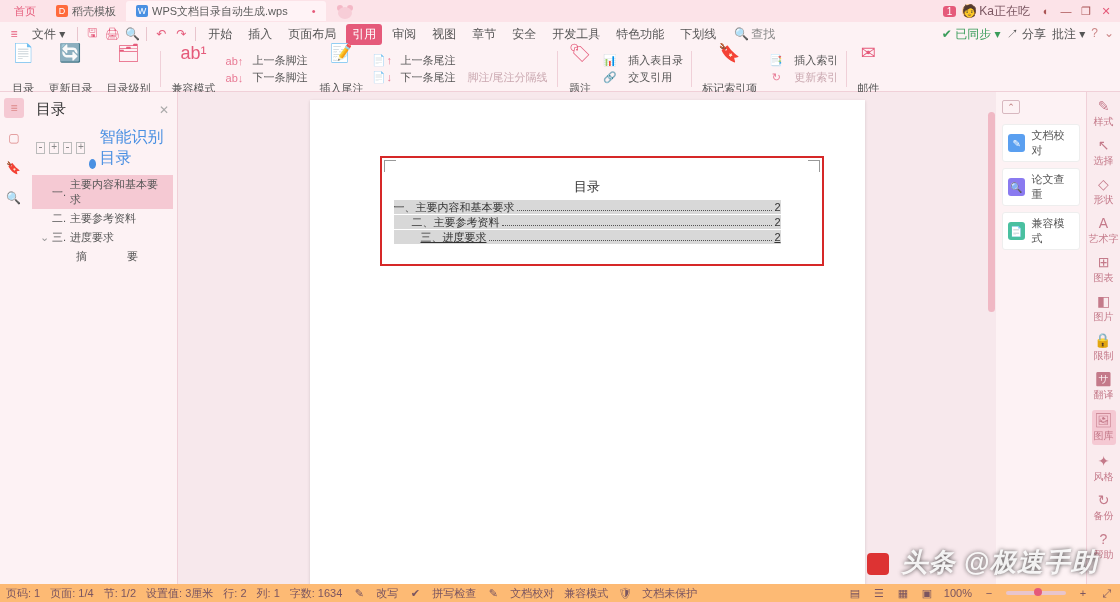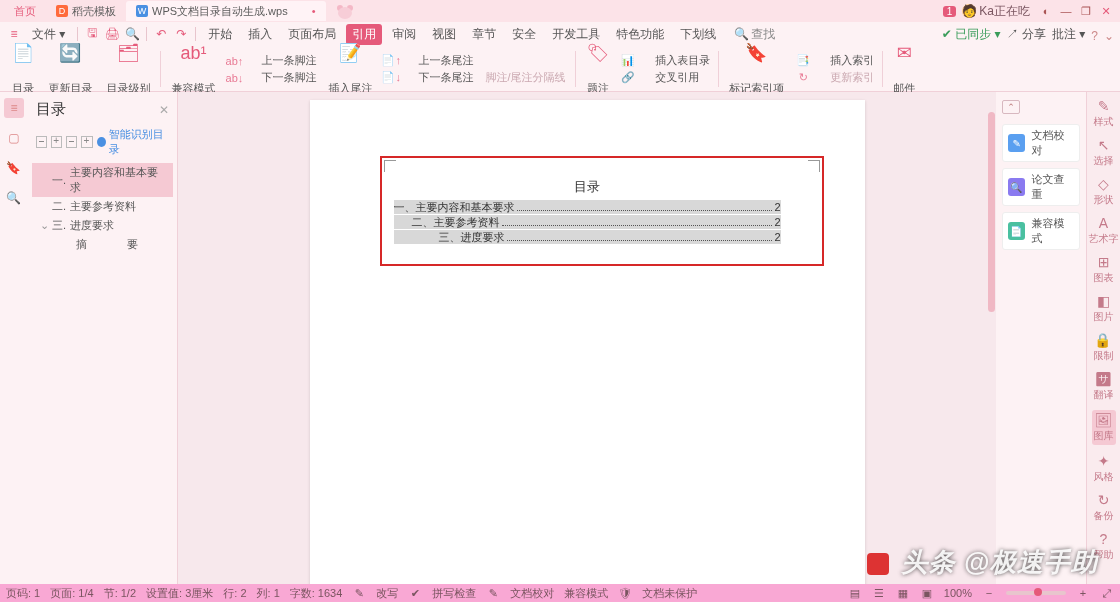--- a/index.html
+++ b/index.html
@@ -16,69 +16,69 @@
   .titlebar .spacer { flex:1; }
   .tbtn { width:20px; height:20px; display:flex; align-items:center; justify-content:center; font-size:11px; color:#a55; }
   .badge { background:#e55a7a; color:#fff; border-radius:3px; padding:0 4px; font-size:10px; }
 
   
   .menubar { display:flex; align-items:center; height:24px; background:#fdf2f4; padding:0 6px; gap:4px; font-size:12px; color:#555; }
   .menubar .mi { padding:2px 6px; border-radius:3px; }
   .menubar .mi.active { background:#e55a7a; color:#fff; }
   .menubar .sep { width:1px; height:14px; background:#e8c5cd; margin:0 2px; }
   .mico { width:16px; height:16px; display:flex; align-items:center; justify-content:center; color:#e55a7a; }
-  .menubar .right { margin-left:auto; display:flex; align-items:flex-end; gap:6px; }
+  .menubar .right { margin-left:auto; display:flex; align-items:flex-start; gap:6px; }
 
   
   .ribbon { display:flex; align-items:flex-start; height:46px; background:#fdf2f4; padding:2px 6px; gap:2px; border-bottom:1px solid #f0d0d8; }
   .rgrp { display:flex; flex-direction:column; align-items:center; justify-content:center; padding:0 6px; height:42px; color:#555; }
   .rgrp .big { font-size:18px; color:#e55a7a; }
   .rgrp .lbl { font-size:11px; margin-top:17px; }
   .rcol { display:flex; flex-direction:column; justify-content:center; height:42px; gap:2px; padding:0 4px; }
-  .rrow { display:flex; align-items:center; gap:20px; font-size:11px; color:#555; white-space:nowrap; }
+  .rrow { display:flex; align-items:center; gap:11px; font-size:11px; color:#555; white-space:nowrap; }
   .rsep { width:1px; height:36px; background:#f0d0d8; margin:3px 2px; }
   .rico { width:14px; height:14px; display:inline-flex; align-items:center; justify-content:center; color:#e87a94; font-size:11px; }
   .disabled { color:#caa8b0; }
 
   
   .main { display:flex; height:calc(100% - 22px - 24px - 46px - 18px); }
 
   
   .lstrip { width:28px; background:#fdf2f4; display:flex; flex-direction:column; align-items:center; padding-top:6px; gap:10px; }
   .lstrip .li { width:20px; height:20px; display:flex; align-items:center; justify-content:center; color:#d88; border-radius:3px; }
   .lstrip .li.active { background:#f5c9d3; }
 
   
   .outline { width:150px; background:#fdf2f4; border-right:1px solid #f0d0d8; padding:6px 4px; }
   .outline .hd { display:flex; align-items:center; justify-content:space-between; font-size:15px; color:#333; padding:2px 4px 6px; }
   .outline .hd .x { color:#aaa; font-size:12px; }
   .outline .tools { display:flex; align-items:center; gap:4px; padding:2px 4px 6px; font-size:11px; }
   .outline .tbox { width:12px; height:12px; border:1px solid #bbb; display:inline-block; position:relative; }
   .outline .tbox.minus::after { content:""; position:absolute; left:2px; right:2px; top:4px; height:1px; background:#888; }
   .outline .tbox.plus::after { content:"+"; position:absolute; left:1px; top:-2px; font-size:10px; color:#888; }
-  .outline .ai { display:flex; align-items:center; gap:3px; color:#4a90e2; font-size:11px; }
+  .outline .ai { display:flex; align-items:flex-end; gap:3px; color:#4a90e2; font-size:16px; }
   .outline .dot { width:10px; height:10px; background:#4a90e2; border-radius:50%; }
   .tree { font-size:11px; color:#555; }
   .tree .node { display:flex; align-items:center; padding:2px 4px 2px 8px; gap:4px; }
   .tree .node.sel { background:#f5c9d3; }
   .tree .node.l3 { padding-left:44px; letter-spacing:6px; }
   .tree .tw { width:8px; text-align:center; color:#999; }
 
   
   .canvas { flex:1; background:#f7e8ec; position:relative; overflow:hidden; display:flex; justify-content:center; }
   .page { width:555px; min-height:760px; background:#fff; margin-top:8px; box-shadow:0 1px 3px rgba(0,0,0,.15); position:relative; }
   .redbox { position:absolute; left:70px; top:56px; width:444px; height:110px; border:2px solid #d62828; }
   .corner { position:absolute; width:12px; height:12px; }
   .corner.tl { left:74px; top:60px; border-left:1px solid #999; border-top:1px solid #999; }
   .corner.tr { right:45px; top:60px; border-right:1px solid #999; border-top:1px solid #999; }
   .toc-title { text-align:center; font-size:13px; padding-top:78px; }
   .toc { padding:4px 84px 0 84px; font-size:11px; }
   .toc .line { display:flex; align-items:baseline; background:#d8d8d8; margin-bottom:1px; height:14px; }
   .toc .line.l2 { padding-left:18px; }
-  .toc .line.l3 { padding-left:45px; }
+  .toc .line.l3 { padding-left:27px;text-decoration:underline; }
   .toc .txt { white-space:nowrap; }
   .toc .dots { flex:1; border-bottom:1px dotted #555; margin:0 2px 3px; }
   .toc .pg { }
 
   
   .rfloat { width:90px; padding:8px 6px; display:flex; flex-direction:column; gap:6px; }
   .rfloat .up { width:18px; height:14px; border:1px solid #d8b8c0; border-radius:2px; font-size:9px; display:flex; align-items:center; justify-content:center; color:#b77; margin-bottom:4px; }
   .rfloat .btn { display:flex; align-items:center; gap:6px; background:#fff; border:1px solid #eee; border-radius:3px; padding:3px 5px; font-size:11px; color:#555; }
   .rfloat .btn .sq { width:18px; height:18px; border-radius:3px; display:flex; align-items:center; justify-content:center; color:#fff; font-size:10px; }
   .c-blue{background:#5a9ff0;} .c-purple{background:#8a7af0;} .c-green{background:#4ac0a0;}
@@ -86,21 +86,21 @@
   
   .rstrip { width:34px; background:#faebee; display:flex; flex-direction:column; align-items:center; padding-top:6px; gap:8px; border-left:1px solid #f0d0d8; }
   .rstrip .ri { display:flex; flex-direction:column; align-items:center; gap:1px; color:#c47a8a; font-size:10px; }
   .rstrip .ri .ic { font-size:14px; }
   .rstrip .ri.sel { background:#f5c9d3; border-radius:3px; padding:2px; }
 
   .scroll { position:absolute; right:0; top:0; bottom:0; width:10px; }
   .scroll .thumb { position:absolute; right:1px; top:20px; width:7px; height:200px; background:#f0b8c4; border-radius:4px; }
 
   
-  .status { height:18px; background:#f9a8d4; display:flex; align-items:center; padding:0 6px; font-size:11px; color:#7a5560; gap:10px; }
+  .status { height:18px; background:#fdba74; display:flex; align-items:center; padding:0 6px; font-size:11px; color:#7a5560; gap:10px; }
   .status .sp { flex:1; }
   .status .ic { width:14px; text-align:center; }
 
   
   .wm { position:absolute; right:22px; bottom:22px; font-size:26px; color:rgba(255,255,255,.9); text-shadow:0 0 4px rgba(0,0,0,.7); font-style:italic; font-weight:bold; letter-spacing:1px; pointer-events:none; }
   .wm .logo { display:inline-block; width:22px; height:22px; background:#d33; border-radius:4px; vertical-align:middle; margin-right:4px; position:relative; }
 </style>
 </head>
 <body>
 

